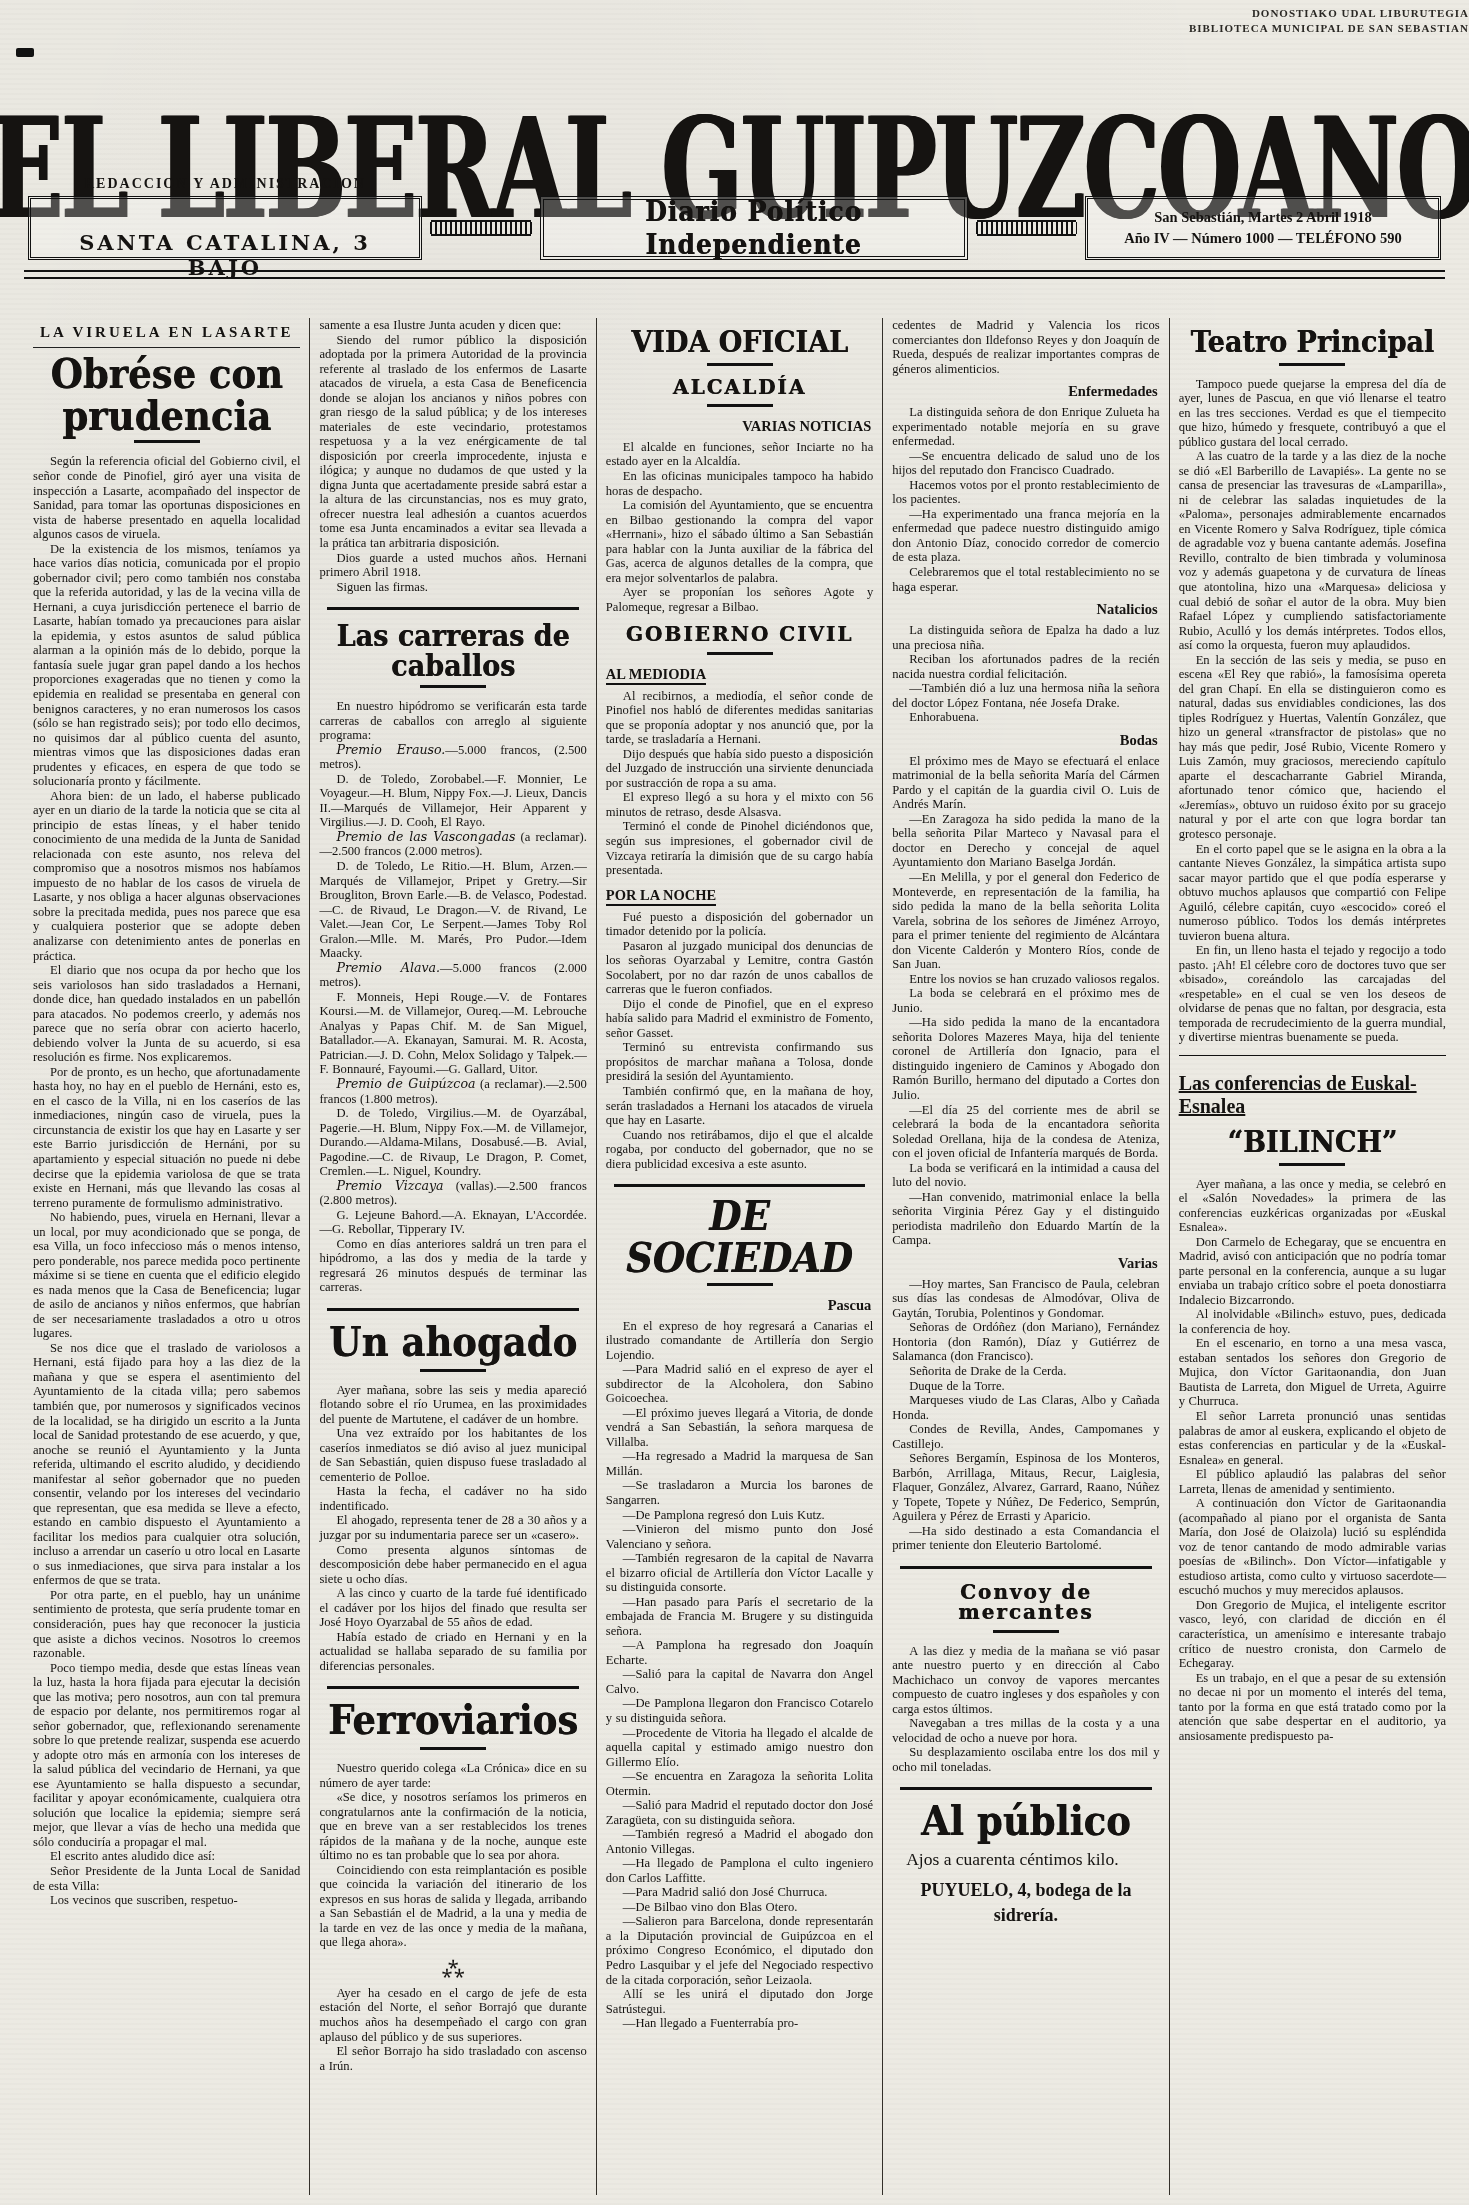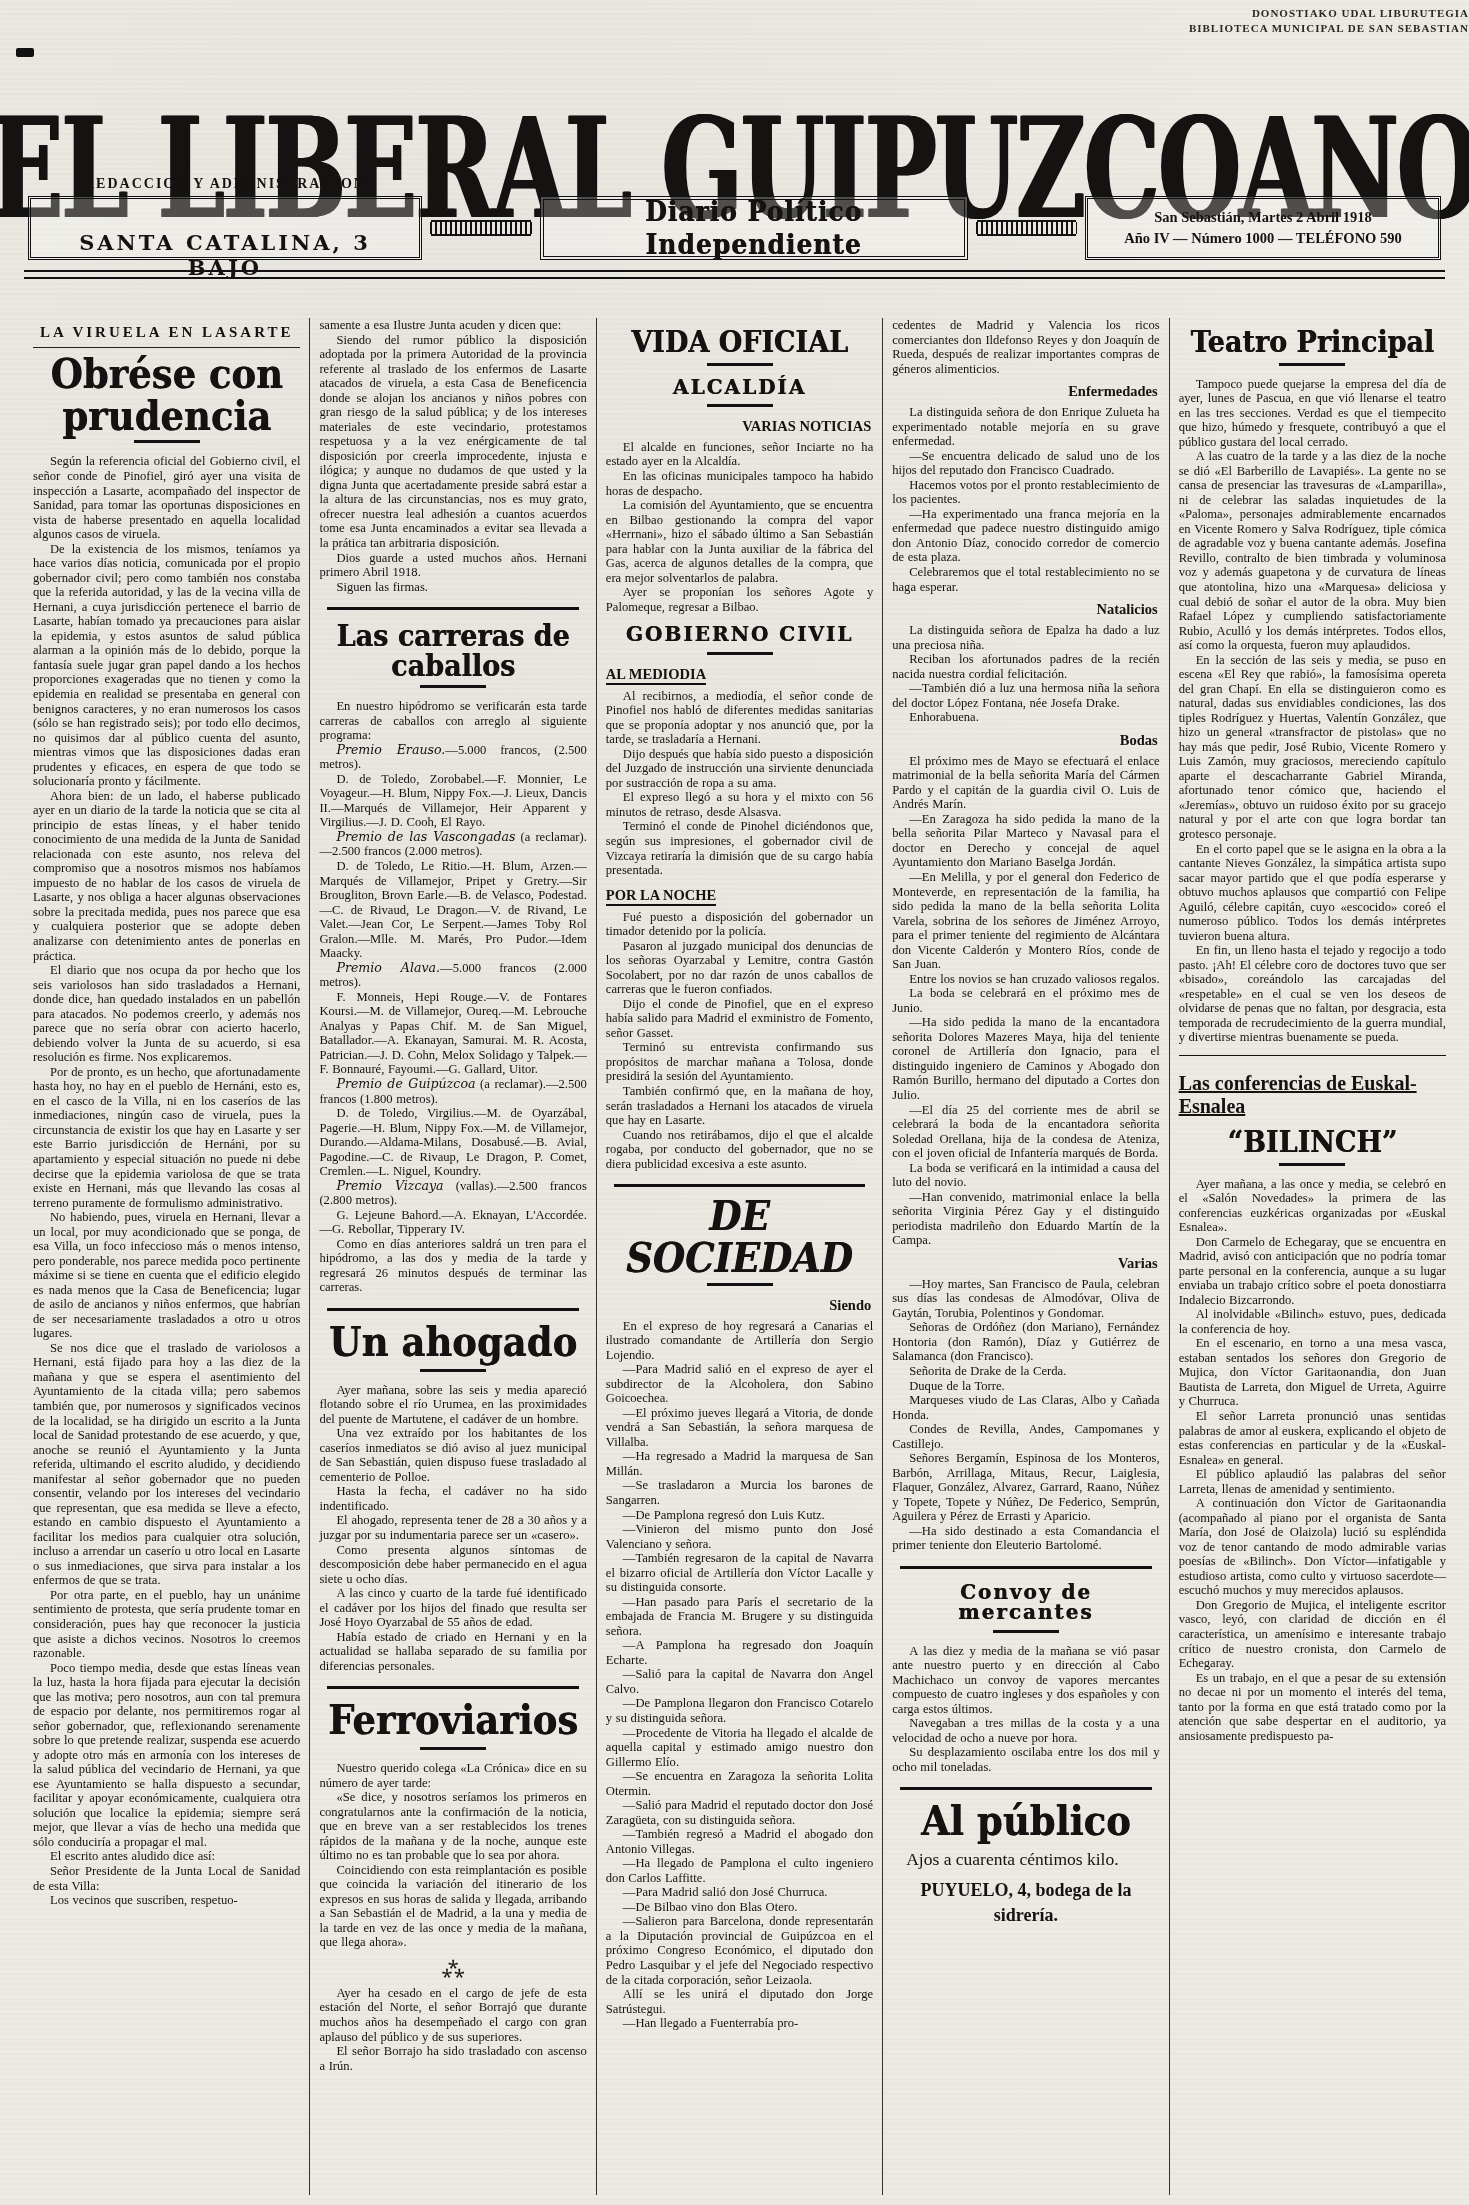--- a/index.html
+++ b/index.html
@@ -183,21 +183,21 @@
         <div class="side"><span>POR LA NOCHE</span></div>
         <div class="para">Fué puesto a disposición del gobernador un timador detenido por la policía.</div>
         <div class="para">Pasaron al juzgado municipal dos denuncias de los señoras Oyarzabal y Lemitre, contra Gastón Socolabert, por no dar razón de unos caballos de carreras que le fueron confiados.</div>
         <div class="para">Dijo el conde de Pinofiel, que en el expreso había salido para Madrid el exministro de Fomento, señor Gasset.</div>
         <div class="para">Terminó su entrevista confirmando sus propósitos de marchar mañana a Tolosa, donde presidirá la sesión del Ayuntamiento.</div>
         <div class="para">También confirmó que, en la mañana de hoy, serán trasladados a Hernani los atacados de viruela que hay en Lasarte.</div>
         <div class="para">Cuando nos retirábamos, dijo el que el alcalde rogaba, por conducto del gobernador, que no se diera publicidad excesiva a este asunto.</div>
         <div class="rule"></div>
         <div class="head h-xl h-it">DE SOCIEDAD</div>
         <div class="bar"></div>
-        <div class="label">Siendo</div>
+        <div class="label">Pascua</div>
         <div class="para">En el expreso de hoy regresará a Canarias el ilustrado comandante de Artillería don Sergio Lojendio.</div>
         <div class="para">—Para Madrid salió en el expreso de ayer el subdirector de la Alcoholera, don Sabino Goicoechea.</div>
         <div class="para">—El próximo jueves llegará a Vitoria, de donde vendrá a San Sebastián, la señora marquesa de Villalba.</div>
         <div class="para">—Ha regresado a Madrid la marquesa de San Millán.</div>
         <div class="para">—Se trasladaron a Murcia los barones de Sangarren.</div>
         <div class="para">—De Pamplona regresó don Luis Kutz.</div>
         <div class="para">—Vinieron del mismo punto don José Valenciano y señora.</div>
         <div class="para">—También regresaron de la capital de Navarra el bizarro oficial de Artillería don Víctor Lacalle y su distinguida consorte.</div>
         <div class="para">—Han pasado para París el secretario de la embajada de Francia M. Brugere y su distinguida señora.</div>
         <div class="para">—A Pamplona ha regresado don Joaquín Echarte.</div>

